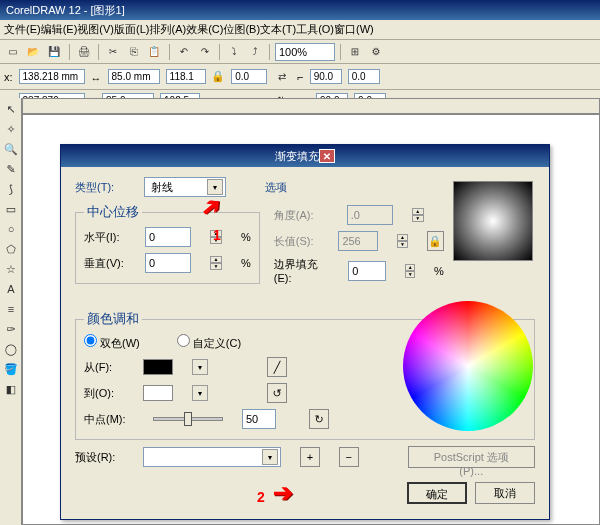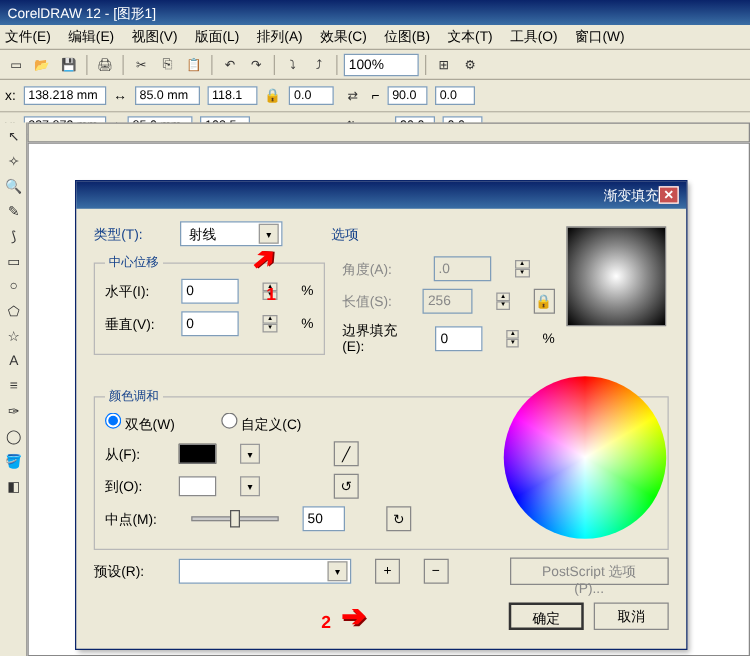--- a/index.html
+++ b/index.html
@@ -1,44 +1,44 @@
 <!DOCTYPE html>
 <html><head>
 <meta charset="utf-8">
 <style>
 *{margin:0;padding:0;box-sizing:border-box;font-family:"Microsoft YaHei",SimSun,sans-serif;font-size:11px}
 body{background:#d4d0c8;width:600px;height:525px;overflow:hidden;position:relative}
 .title-bar{background:linear-gradient(#0a246a,#3a6ea5);color:#fff;padding:3px 6px;height:20px;display:flex;align-items:center}
-.menu-bar{background:#ece9d8;padding:2px 4px;display:flex;gap:14px;height:20px;align-items:center;border-bottom:1px solid #aca899}
+.menu-bar{background:#ece9d8;padding:2px 4px;display:flex;height:20px;align-items:center;border-bottom:1px solid #aca899}
 .menu-bar span{cursor:pointer}
 .toolbar{background:#ece9d8;padding:2px 4px;display:flex;gap:3px;align-items:center;height:24px;border-bottom:1px solid #aca899}
 .tb-btn{width:18px;height:18px;background:#ece9d8;border:1px solid transparent;display:flex;align-items:center;justify-content:center;font-size:10px;color:#333}
 .tb-sep{width:1px;height:16px;background:#aca899;margin:0 2px}
 .prop-bar{background:#ece9d8;padding:2px 4px;display:flex;gap:6px;align-items:center;height:26px;border-bottom:1px solid #aca899;font-size:10px}
 .prop-field{background:#fff;border:1px solid #7f9db9;padding:1px 3px;font-size:10px}
 .spin{display:inline-flex;flex-direction:column;width:12px;height:14px}
 .spin-btn{flex:1;background:#ece9d8;border:1px solid #999;font-size:5px;text-align:center;line-height:5px}
 .work-area{position:absolute;left:22px;top:114px;right:0;bottom:0;background:#fff;border:1px solid #888}
 .ruler-h{position:absolute;left:22px;top:98px;right:0;height:16px;background:#ece9d8;border:1px solid #888;font-size:8px}
 .ruler-v{position:absolute;left:22px;top:114px;width:16px;bottom:0;background:#ece9d8;border:1px solid #888}
 .toolbox{position:absolute;left:0;top:98px;width:22px;bottom:0;background:#ece9d8;border-right:1px solid #888;display:flex;flex-direction:column;gap:2px;padding:2px}
 .tool{width:18px;height:18px;display:flex;align-items:center;justify-content:center;font-size:11px;color:#333}
 .dialog{position:absolute;left:60px;top:144px;width:490px;height:376px;background:#ece9d8;border:1px solid #0a246a;box-shadow:2px 2px 4px rgba(0,0,0,.3)}
-.dlg-title{background:linear-gradient(#0a246a,#3a6ea5);color:#fff;padding:3px 6px;height:22px;display:flex;align-items:center;justify-content:flex-end}
+.dlg-title{background:linear-gradient(#0a246a,#3a6ea5);color:#fff;padding:3px 6px;height:22px;display:flex;align-items:center;justify-content:center}
 .dlg-close{width:16px;height:14px;background:#c75050;color:#fff;display:flex;align-items:center;justify-content:center;font-weight:bold;font-size:10px;border:1px solid #fff}
 .dlg-body{padding:10px 14px}
 .row{display:flex;align-items:center;gap:19px;margin-bottom:6px}
 .lbl{color:#15428b}
 .combo{background:#fff;border:1px solid #7f9db9;height:20px;display:flex;align-items:center;padding:0 2px}
 .combo-txt{flex:1;padding:0 4px}
 .combo-btn{width:16px;height:16px;background:#ece9d8;border:1px solid #999;display:flex;align-items:center;justify-content:center;font-size:8px}
 .num-input{background:#fff;border:1px solid #7f9db9;width:46px;height:20px;padding:0 3px;text-align:right;display:inline-flex;align-items:center}
 .disabled{background:#ece9d8;color:#888}
 fieldset{border:1px solid #b8b8b8;padding:6px 8px 4px;margin-bottom:6px}
-legend{color:#15428b;padding:0 3px;font-size:10px}
+legend{color:#15428b;padding:0 3px;font-size:13px}
 .preview{position:absolute;right:16px;top:36px;width:80px;height:80px;border:1px solid #888;background:radial-gradient(circle at 50% 50%,#fff 0%,#888 45%,#000 100%)}
 .color-wheel{position:absolute;right:16px;top:156px;width:130px;height:130px;border-radius:50%;background:conic-gradient(red,yellow,lime,cyan,blue,magenta,red)}
 .color-wheel::after{content:"";position:absolute;inset:0;border-radius:50%;background:radial-gradient(circle,#fff 0%,transparent 70%)}
 .btn{background:#ece9d8;border:1px solid #888;padding:3px 14px;height:22px;min-width:60px}
 .btn-default{border:2px solid #333}
 .arrow-red{position:absolute;color:red;font-size:24px;font-weight:bold;text-shadow:1px 1px 0 #800}
 .anno{position:absolute;color:red;font-size:14px;font-weight:bold}
 .slider{display:inline-block;width:70px;height:4px;background:#ccc;border:1px solid #888;position:relative;vertical-align:middle}
 .slider-thumb{position:absolute;width:8px;height:14px;background:#ece9d8;border:1px solid #555;top:-6px;left:30px}
 .sq-btn{width:20px;height:20px;background:#ece9d8;border:1px solid #888;display:inline-flex;align-items:center;justify-content:center}

